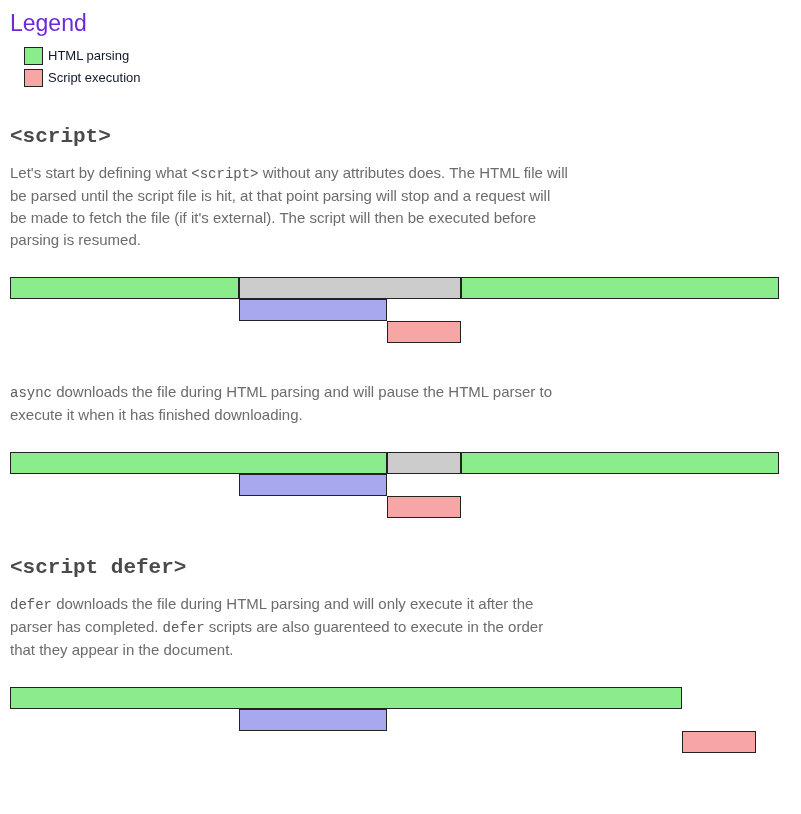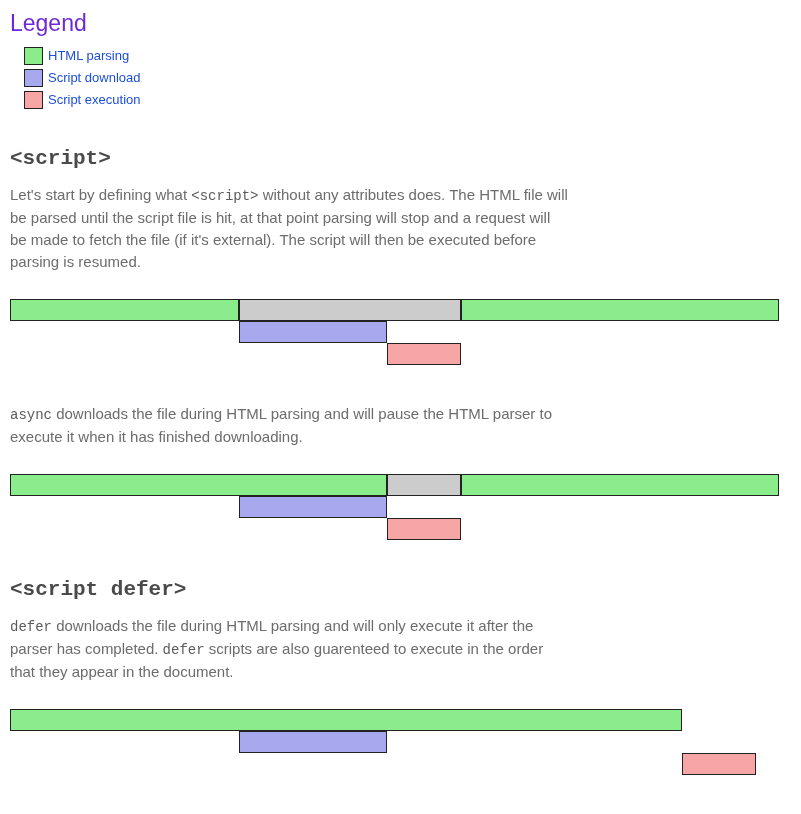--- a/index.html
+++ b/index.html
@@ -17,21 +17,21 @@
       color: #6d28d9;
       margin-bottom: 8px;
     }
     .legend-list {
       margin-bottom: 28px;
     }
     .legend-item {
       display: flex;
       align-items: center;
       font-size: 13px;
-      color: #1d4ed8;
+      color: #0f172a;
       line-height: 22px;
     }
     .swatch {
       width: 19px;
       height: 18px;
       border: 1px solid #222;
       margin-left: 14px;
       margin-right: 5px;
       flex-shrink: 0;
     }
@@ -82,24 +82,20 @@
 </head>
 <body>
 
 <div class="legend-title">Legend</div>
 <div class="legend-list">
   <div class="legend-item">
     <span class="swatch green"></span>
     <span>HTML parsing</span>
   </div>
   <div class="legend-item">
-    <span class="swatch blue"></span>
-    <span>Script download</span>
-  </div>
-  <div class="legend-item">
     <span class="swatch red"></span>
     <span>Script execution</span>
   </div>
 </div>
 
 <div class="section-block">
   <h2 class="section-heading">&lt;script&gt;</h2>
   <p class="body">Let's start by defining what <span class="code">&lt;script&gt;</span> without any attributes does. The HTML file will be parsed until the script file is hit, at that point parsing will stop and a request will be made to fetch the file (if it's external). The script will then be executed before parsing is resumed.</p>
   <div class="timeline" style="width: 769px;">
       <div class="row">

